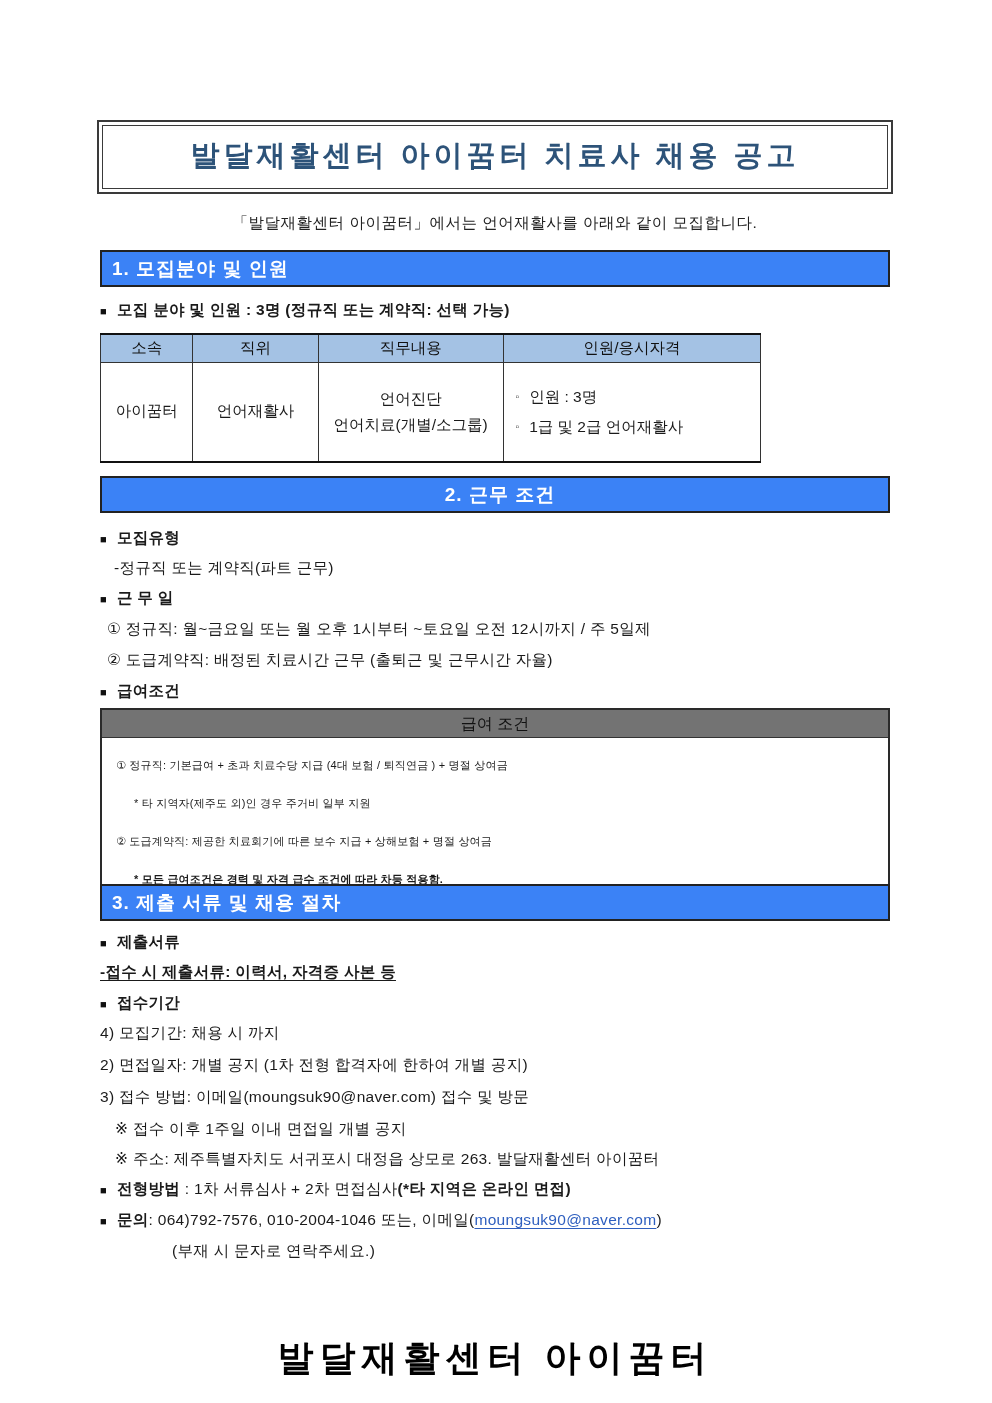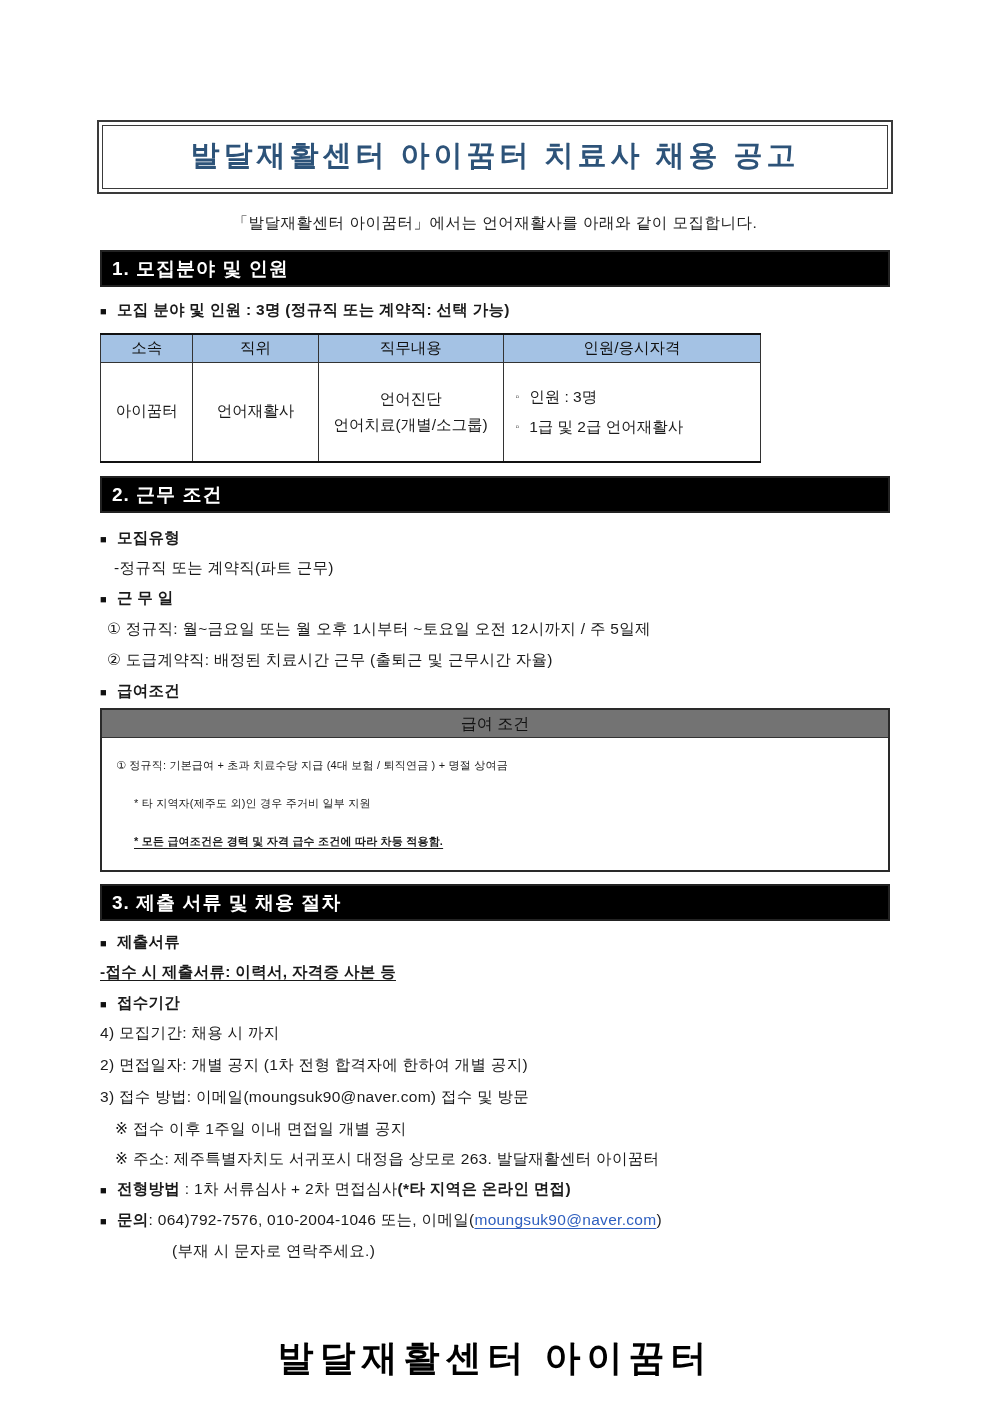--- a/index.html
+++ b/index.html
@@ -30,26 +30,26 @@
 
   
   .intro {
     position: absolute; left: 0; top: 213px; width: 790px;
     text-align: center; font-size: 15.5px; color: #222; letter-spacing: 0.5px;
   }
 
   
   .section-bar {
     position: absolute; left: 0; width: 790px; height: 37px;
-    background: #000000; border: 2px solid #222;
+    background: #3b82f6; border: 2px solid #222;
     color: #ffffff; font-size: 19px; font-weight: bold;
     line-height: 33px; padding-left: 10px; letter-spacing: 1px;
   }
   .bar1 { top: 250px; }
-  .bar2 { top: 476px; }
+  .bar2 { top: 476px; text-align: center; }
   .bar3 { top: 884px; }
 
   
   .line { position: absolute; left: 0; width: 790px; font-size: 15.5px; color: #1a1a1a; letter-spacing: 0.3px; }
   .bullet-line { display: flex; align-items: center; gap: 10px; }
   .sq { font-size: 11px; color: #111; flex: 0 0 auto; }
   .bold { font-weight: bold; }
   .uline { text-decoration: underline; text-underline-offset: 3px; }
 
   
@@ -188,20 +188,21 @@
   <div class="line bullet-line l-salary">
     <span class="sq">■</span>
     <span class="bold">급여조건</span>
   </div>
 
   <div class="salary-table">
     <div class="salary-header">급여 조건</div>
     <div class="salary-body">
       <div class="srow">① 정규직: 기본급여 + 초과 치료수당 지급 (4대 보험 / 퇴직연금 ) + 명절 상여금</div>
       <div class="srow indent">* 타 지역자(제주도 외)인 경우 주거비 일부 지원</div>
+      <div class="srow">② 도급계약직: 제공한 치료회기에 따른 보수 지급 + 상해보험 + 명절 상여금</div>
       <div class="srow indent bold uline">* 모든 급여조건은 경력 및 자격 급수 조건에 따라 차등 적용함.</div>
     </div>
   </div>
 
   <div class="section-bar bar3">3. 제출 서류 및 채용 절차</div>
 
   <div class="line bullet-line l-docs">
     <span class="sq">■</span>
     <span class="bold">제출서류</span>
   </div>

